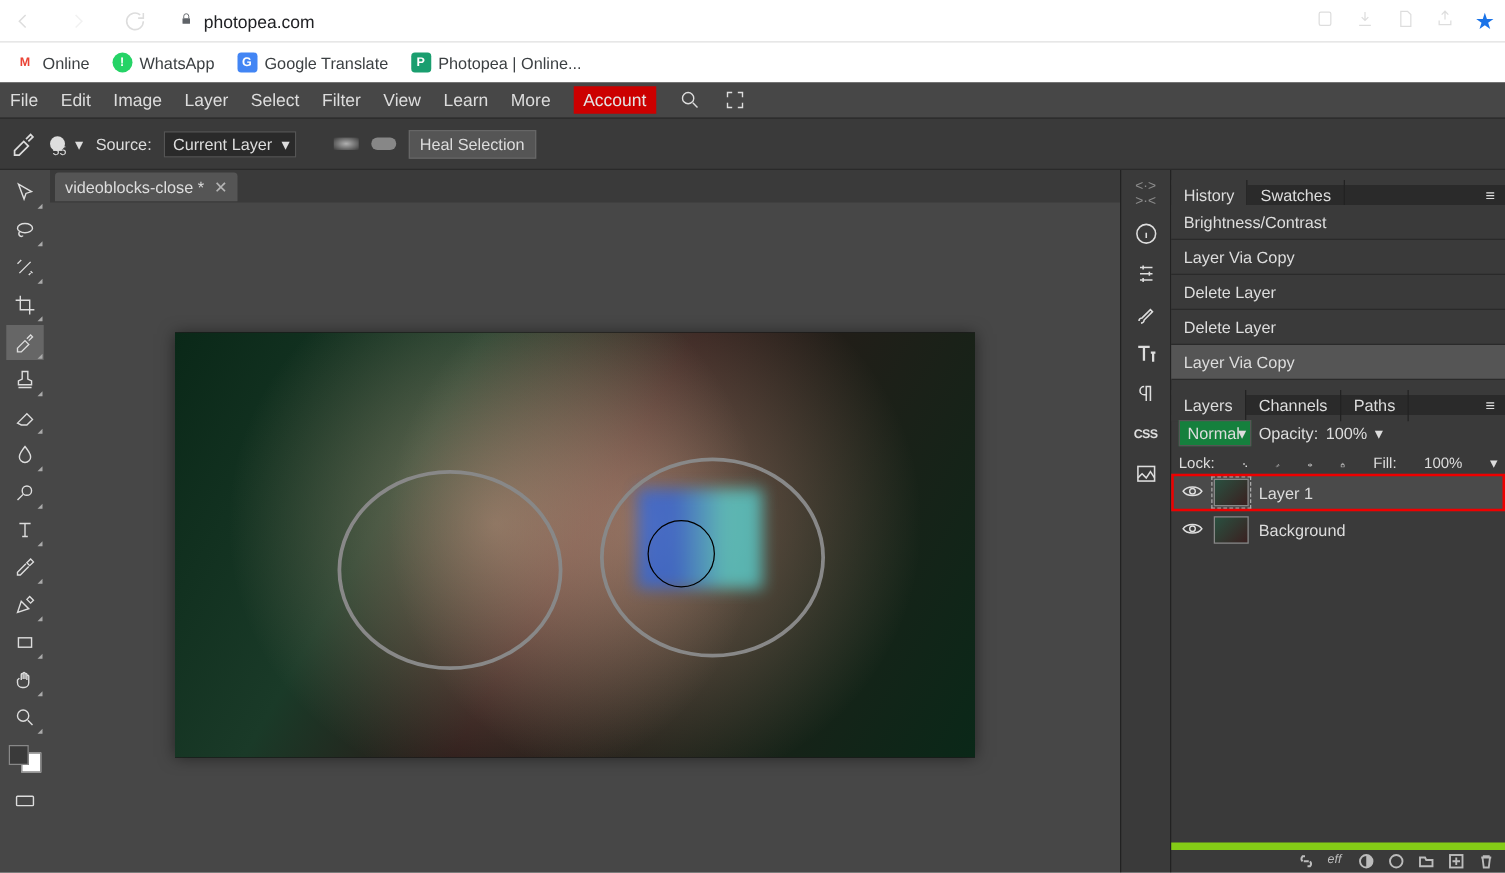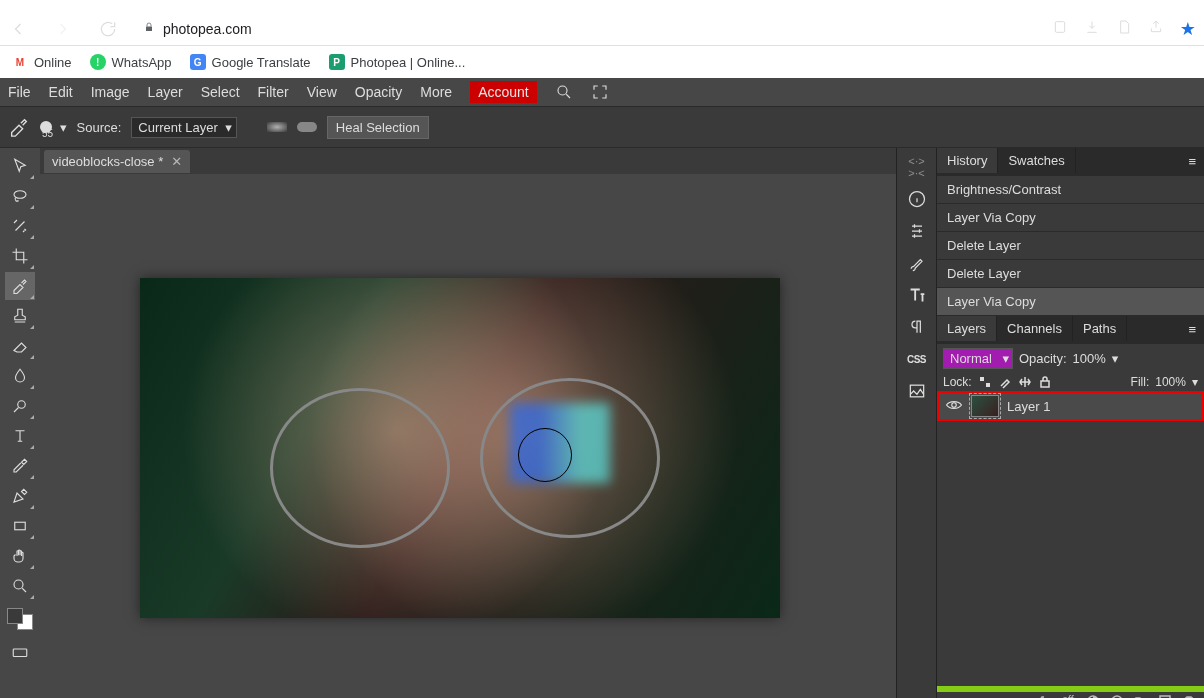--- a/index.html
+++ b/index.html
@@ -1,19 +1,19 @@
 <!DOCTYPE html>
 <html><head>
 <meta charset="utf-8">
 <style>
 * { margin: 0; padding: 0; box-sizing: border-box; font-family: -apple-system, BlinkMacSystemFont, "Segoe UI", Arial, sans-serif; }
 body { background: #fff; width: 1204px; height: 698px; overflow: hidden; font-size: 13px; }
 
 
-.browser-toolbar { height: 34px; display: flex; align-items: center; padding: 0 8px; gap: 25px; border-bottom: 1px solid #e0e0e0; margin-top: 12px; }
+.browser-toolbar { height: 34px; display: flex; align-items: center; padding: 0 8px; gap: 25px; border-bottom: 1px solid #e0e0e0; }
 .nav-btn { width: 20px; height: 20px; display: flex; align-items: center; justify-content: center; color: #5f6368; cursor: pointer; }
 .url-bar { display: flex; align-items: center; gap: 8px; flex: 1; }
 .lock-ico { color: #5f6368; font-size: 12px; }
 .url-text { color: #202124; font-size: 14px; }
 .chrome-right { display: flex; gap: 16px; align-items: center; color: #5f6368; }
 .chrome-right span { cursor: pointer; }
 .star { color: #1a73e8; font-size: 18px; }
 
 .bookmarks-bar { height: 32px; display: flex; align-items: center; padding: 0 12px; gap: 18px; color: #3c4043; font-size: 13px; }
 .bookmark { display: flex; align-items: center; gap: 6px; cursor: pointer; }
@@ -62,32 +62,32 @@
 .lens { position: absolute; border: 3px solid #888; border-radius: 50%; width: 180px; height: 160px; }
 .lens.l { left: 130px; top: 110px; }
 .lens.r { left: 340px; top: 100px; }
 .reflect { position: absolute; left: 370px; top: 125px; width: 100px; height: 80px; background: linear-gradient(90deg, #2a6aee 30%, #5ae0e0 70%); opacity: 0.7; filter: blur(6px); }
 .heal-cursor { position: absolute; left: 378px; top: 150px; width: 54px; height: 54px; border: 1px solid #000; border-radius: 50%; }
 
 .right-sidebar { width: 40px; background: #3a3a3a; display: flex; flex-direction: column; align-items: center; gap: 2px; padding-top: 4px; border-left: 1px solid #222; }
 .side-ico { width: 30px; height: 30px; display: flex; align-items: center; justify-content: center; cursor: pointer; }
 
 .panels { width: 268px; background: #3a3a3a; display: flex; flex-direction: column; border-left: 1px solid #222; }
-.panel-tabs { height: 28px; display: flex; align-items: flex-start; background: #2a2a2a; }
+.panel-tabs { height: 16px; display: flex; align-items: center; background: #2a2a2a; margin-top: 12px; }
 .ptab { padding: 5px 10px; cursor: pointer; border-right: 1px solid #222; font-size: 13px; }
 .ptab.active { background: #3a3a3a; }
 .panel-menu { margin-left: auto; padding: 6px 8px; cursor: pointer; }
 .hist-list { }
 .hist-item { padding: 6px 10px; border-bottom: 1px solid #2a2a2a; cursor: pointer; background: #3a3a3a; }
 .hist-item.current { background: #555; }
 
 .layer-opts { padding: 4px 6px; display: flex; align-items: center; gap: 6px; font-size: 13px; }
-.blend-select { background: #a21caf; border: 1px solid #555; color: #ddd; padding: 2px 20px 2px 6px; position: relative; }
+.blend-select { background: #15803d; border: 1px solid #555; color: #ddd; padding: 2px 8px 2px 6px; position: relative; }
 .blend-select::after { content: "▾"; position: absolute; right: 3px; }
-.lock-row { padding: 2px 6px; display: flex; align-items: flex-start; gap: 6px; font-size: 12px; }
+.lock-row { padding: 2px 6px; display: flex; align-items: flex-start; gap: 22px; font-size: 12px; }
 .lock-ic { width: 14px; height: 14px; display: inline-block; }
 .layer-list { flex: 1; }
 .layer-row { display: flex; align-items: center; padding: 4px 8px; gap: 8px; cursor: pointer; }
 .layer-row.selected { outline: 2px solid #e00; outline-offset: -2px; background: #4a4a4a; }
 .eye { width: 18px; height: 14px; }
 .thumb { width: 28px; height: 22px; background: linear-gradient(135deg, #2a5040, #3a2020); border: 1px solid #888; }
 .thumb.dashed { outline: 1px dashed #aaa; outline-offset: 1px; }
 .layer-footer { height: 24px; display: flex; align-items: center; justify-content: flex-end; gap: 10px; padding: 0 8px; border-top: 6px solid #84cc16; }
 .lf-ico { width: 14px; height: 14px; cursor: pointer; opacity: 0.8; }
 
@@ -161,21 +161,21 @@
 <div class="app">
 
   <div class="menu-bar">
     <span class="menu-item">File</span>
     <span class="menu-item">Edit</span>
     <span class="menu-item">Image</span>
     <span class="menu-item">Layer</span>
     <span class="menu-item">Select</span>
     <span class="menu-item">Filter</span>
     <span class="menu-item">View</span>
-    <span class="menu-item">Opacity</span>
+    <span class="menu-item">Learn</span>
     <span class="menu-item">More</span>
     <span class="menu-item account">Account</span>
     <span class="menu-icon">
         <svg width="18" height="18" viewBox="0 0 24 24">
           <circle cx="10" cy="10" r="6"></circle>
           <path d="M15 15l5 5"></path>
         </svg>
       </span>
     <span class="menu-icon">
         <svg width="18" height="18" viewBox="0 0 24 24">
@@ -413,20 +413,28 @@
       </div>
       <div class="layer-list">
         <div class="layer-row selected">
           <span class="eye"><svg viewBox="0 0 24 16">
                 <path d="M2 8c4-6 16-6 20 0-4 6-16 6-20 0z"></path>
                 <circle cx="12" cy="8" r="3"></circle>
               </svg></span>
           <span class="thumb dashed"></span>
           <span>Layer 1</span>
         </div>
+        <div class="layer-row">
+          <span class="eye"><svg viewBox="0 0 24 16">
+                <path d="M2 8c4-6 16-6 20 0-4 6-16 6-20 0z"></path>
+                <circle cx="12" cy="8" r="3"></circle>
+              </svg></span>
+          <span class="thumb"></span>
+          <span>Background</span>
+        </div>
       </div>
       <div class="layer-footer">
         <span class="lf-ico"><svg viewBox="0 0 14 14">
               <path d="M4 7a3 3 0 0 1 0-4h2M10 7a3 3 0 0 1 0 4H8M5 7h4"></path>
             </svg></span>
         <span class="lf-ico" style="font-size:10px;font-style:italic;">eff</span>
         <span class="lf-ico"><svg viewBox="0 0 14 14">
               <circle cx="7" cy="7" r="5"></circle>
               <path d="M7 2a5 5 0 0 1 0 10" fill="#ddd" stroke="none"></path>
             </svg></span>

